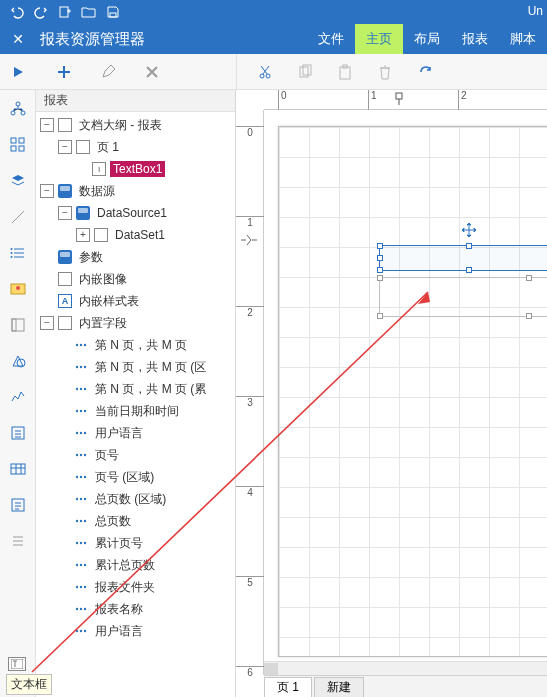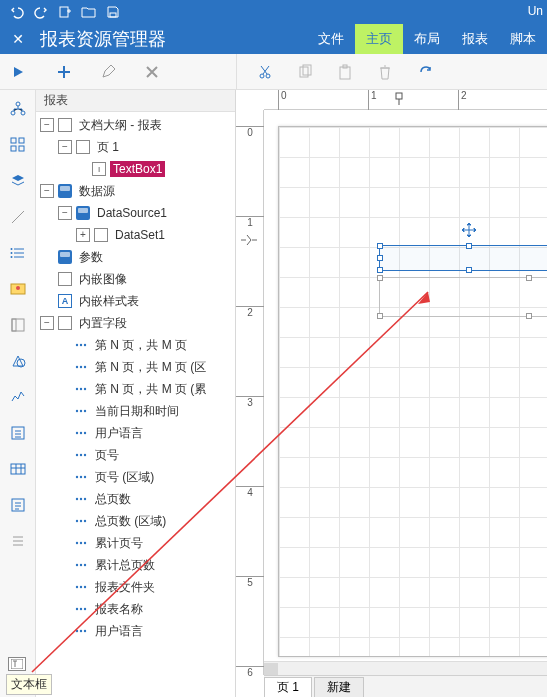--- a/index.html
+++ b/index.html
@@ -6,21 +6,21 @@
 body { width: 547px; height: 697px; overflow: hidden; background: #fff; position: relative; }
 
 
 .qat { height: 24px; background: #2b73c2; display: flex; align-items: center; padding-left: 6px; gap: 2px; }
 .qat .ic { width: 22px; height: 22px; display: flex; align-items: center; justify-content: center; color: #fff; }
 .qat .und { position: absolute; right: 4px; top: 4px; color: #fff; font-size: 12px; }
 
 
 .bar2 { height: 30px; background: #2b73c2; display: flex; align-items: stretch; color: #fff; }
 .bar2 .closex { width: 36px; display: flex; align-items: center; justify-content: center; font-size: 14px; }
-.bar2 .pname { flex: 0 0 200px; display: flex; align-items: center; padding-left: 4px; font-size: 18px; text-align: right; }
+.bar2 .pname { flex: 0 0 200px; display: flex; align-items: center; padding-left: 4px; font-size: 15px; text-align: right; }
 .bar2 .spacer { flex: 1; }
 .bar2 .tab { width: 48px; display: flex; align-items: center; justify-content: center; font-size: 13px; cursor: pointer; }
 .bar2 .tab.active { background: #bef264; color: #2b73c2; }
 
 
 .tbar { height: 36px; background: #f7f7f7; border-bottom: 1px solid #e0e0e0; display: flex; align-items: center; }
 .tbar .lefttools { width: 36px; display: flex; align-items: center; justify-content: center; }
 .tbar .midtools { width: 200px; display: flex; align-items: center; gap: 24px; padding-left: 18px; }
 .tbar .righttools { flex: 1; display: flex; align-items: center; gap: 20px; padding-left: 18px; border-left: 1px solid #e0e0e0; height: 100%; }
 .ticon { width: 20px; height: 20px; display: flex; align-items: center; justify-content: center; }
@@ -389,31 +389,31 @@
           <span class="tlabel">页号 (区域)</span>
         </div>
       <div class="tn" style="padding-left:38px">
           <span class="dots">
             <svg width="12" height="12">
               <circle cx="2" cy="6" r="1.2" fill="#2b73c2"></circle>
               <circle cx="6" cy="6" r="1.2" fill="#2b73c2"></circle>
               <circle cx="10" cy="6" r="1.2" fill="#2b73c2"></circle>
             </svg>
           </span>
+          <span class="tlabel">总页数 (区域)</span>
+        </div>
+      <div class="tn" style="padding-left:38px">
+          <span class="dots">
+            <svg width="12" height="12">
+              <circle cx="2" cy="6" r="1.2" fill="#2b73c2"></circle>
+              <circle cx="6" cy="6" r="1.2" fill="#2b73c2"></circle>
+              <circle cx="10" cy="6" r="1.2" fill="#2b73c2"></circle>
+            </svg>
+          </span>
           <span class="tlabel">总页数</span>
-        </div>
-      <div class="tn" style="padding-left:38px">
-          <span class="dots">
-            <svg width="12" height="12">
-              <circle cx="2" cy="6" r="1.2" fill="#2b73c2"></circle>
-              <circle cx="6" cy="6" r="1.2" fill="#2b73c2"></circle>
-              <circle cx="10" cy="6" r="1.2" fill="#2b73c2"></circle>
-            </svg>
-          </span>
-          <span class="tlabel">总页数 (区域)</span>
         </div>
       <div class="tn" style="padding-left:38px">
           <span class="dots">
             <svg width="12" height="12">
               <circle cx="2" cy="6" r="1.2" fill="#2b73c2"></circle>
               <circle cx="6" cy="6" r="1.2" fill="#2b73c2"></circle>
               <circle cx="10" cy="6" r="1.2" fill="#2b73c2"></circle>
             </svg>
           </span>
           <span class="tlabel">累计页号</span>

